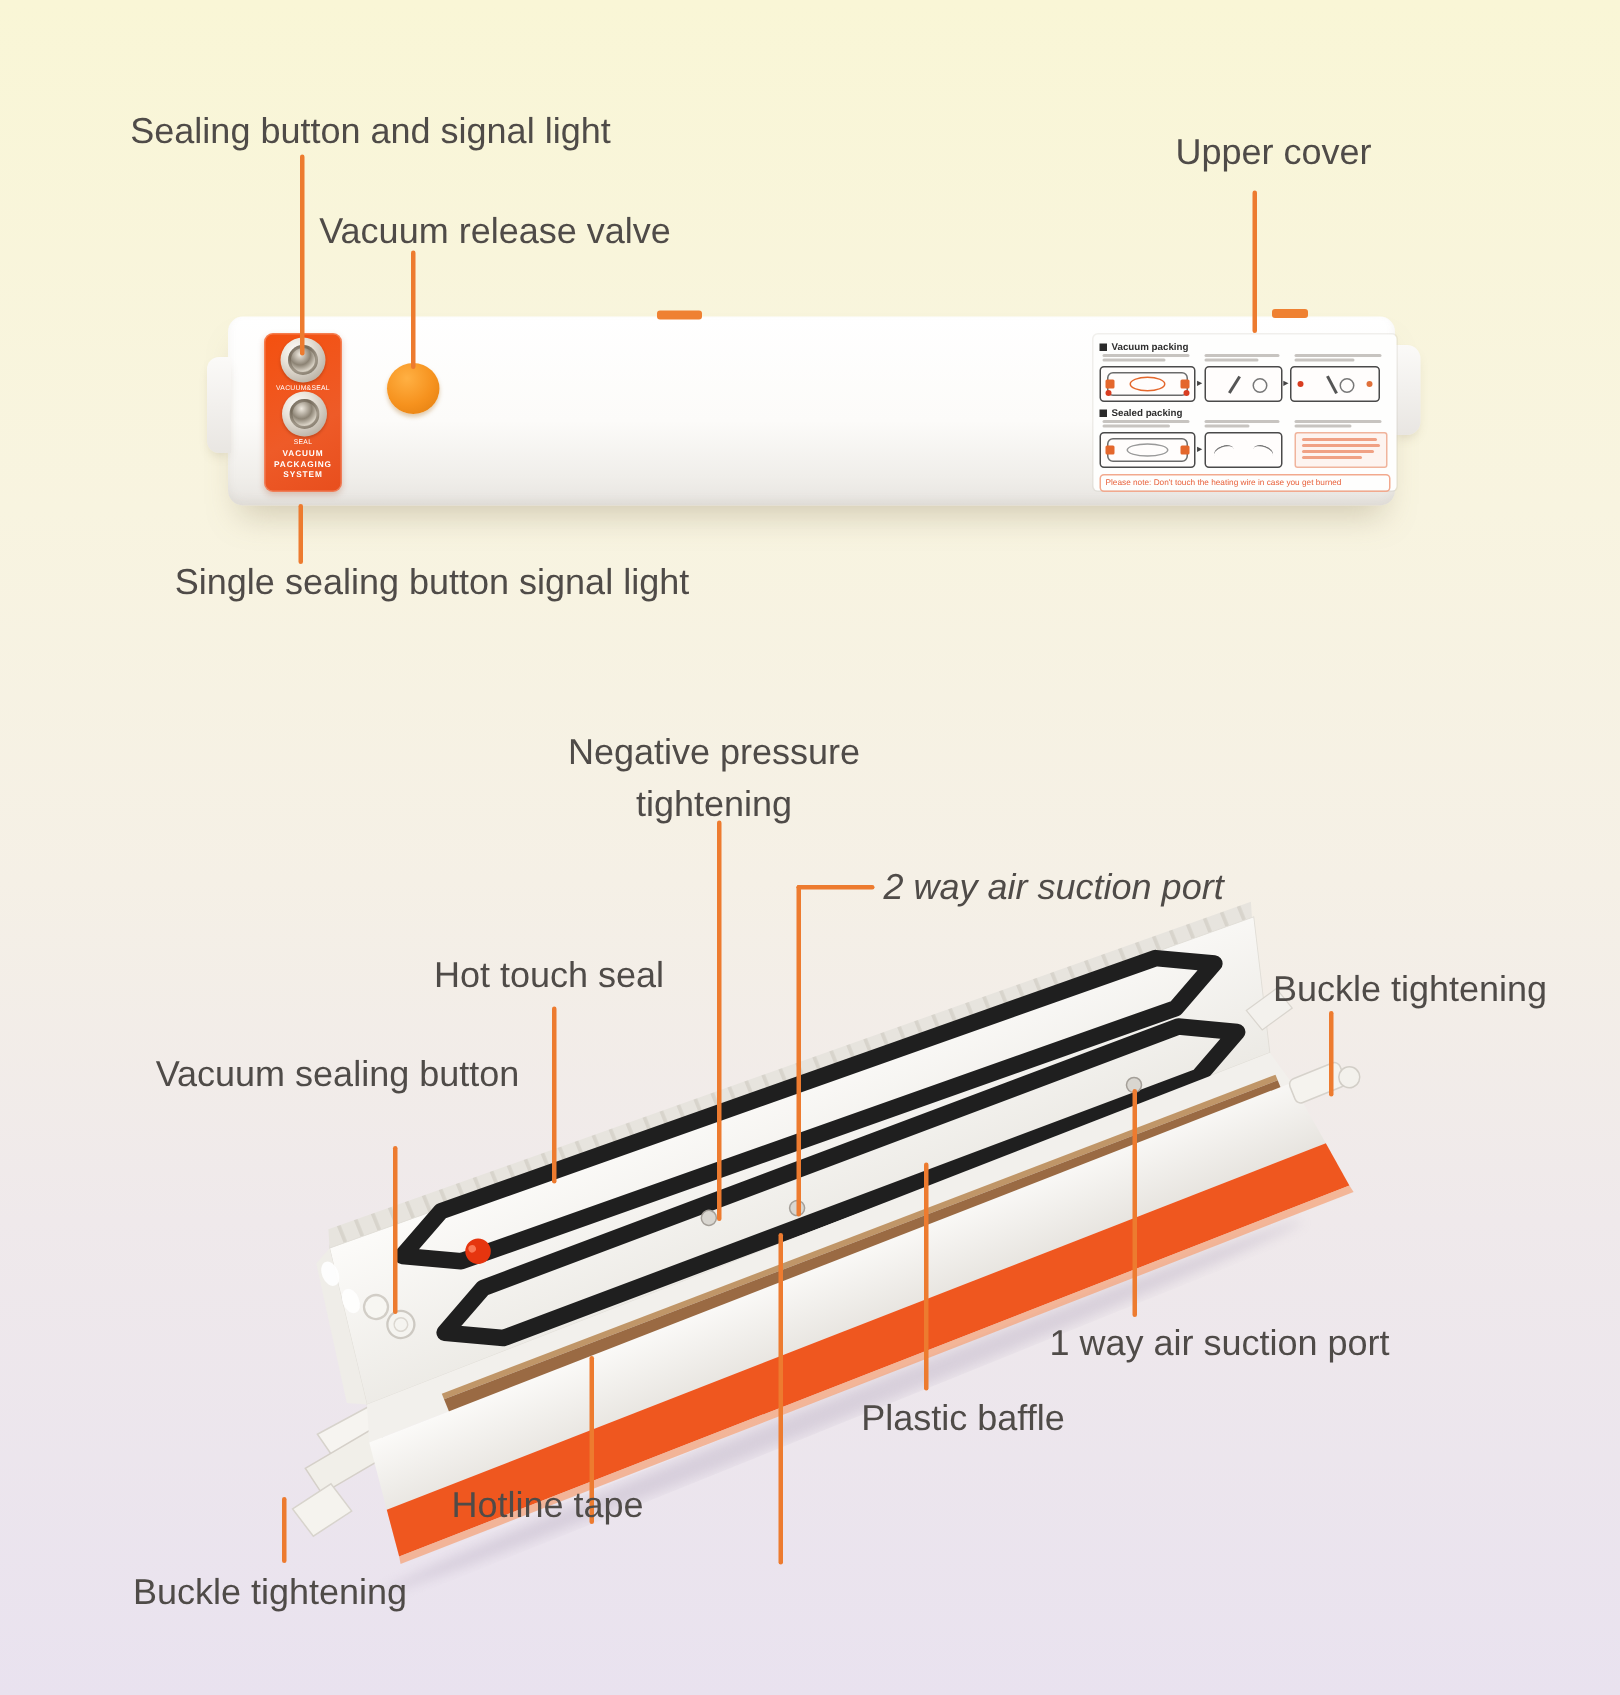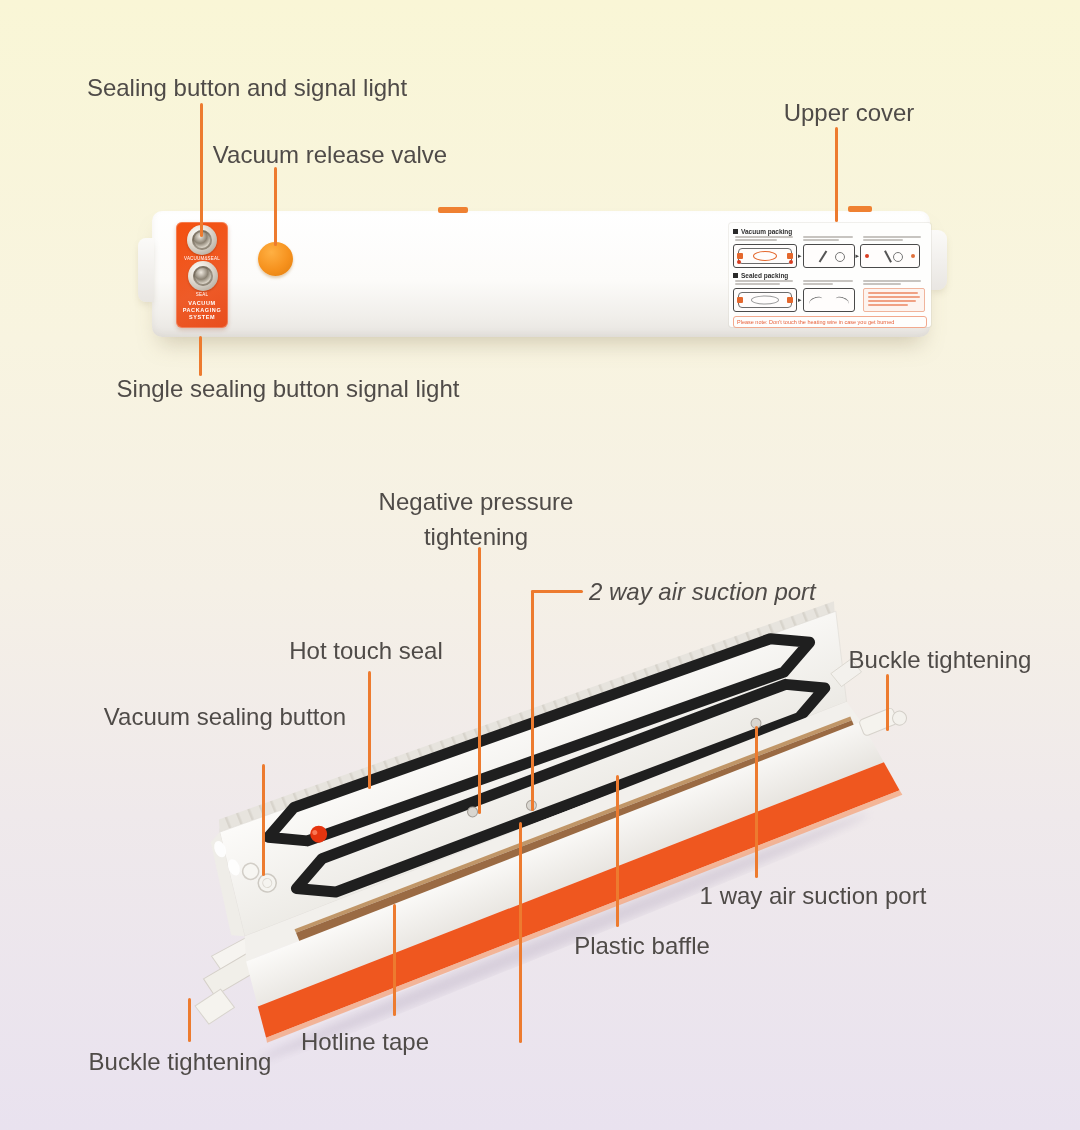--- a/index.html
+++ b/index.html
@@ -274,31 +274,31 @@
   <div class="lead" style="left:262px;top:764px;height:112px;"></div>
   <div class="lead" style="left:886px;top:674px;height:57px;"></div>
   <div class="lead" style="left:755px;top:726px;height:152px;"></div>
   <div class="lead" style="left:616px;top:775px;height:152px;"></div>
   <div class="lead" style="left:393px;top:904px;height:112px;"></div>
   <div class="lead" style="left:519px;top:822px;height:221px;"></div>
   <div class="lead" style="left:188px;top:998px;height:44px;"></div>
 
   <div class="lbl" style="left:330px;top:140px;">Vacuum release valve</div>
   <div class="lbl" style="left:247px;top:73px;">Sealing button and signal light</div>
-  <div class="lbl" style="left:849px;top:98px;">Upper cover</div>
+  <div class="lbl" style="left:849px;top:87px;">Upper cover</div>
   <div class="lbl" style="left:288px;top:374px;">Single sealing button signal light</div>
 
   <div class="lbl two" style="left:476px;top:484px;">
     <span>Negative pressure</span>
     <span>tightening</span>
   </div>
   <div class="lbl" style="left:589px;top:577px;transform:none;font-style:italic;">2 way air suction port</div>
   <div class="lbl" style="left:366px;top:636px;">Hot touch seal</div>
   <div class="lbl two" style="left:225px;top:699px;">
     <span>Vacuum sealing button</span>
   </div>
   <div class="lbl" style="left:940px;top:645px;">Buckle tightening</div>
   <div class="lbl" style="left:813px;top:881px;">1 way air suction port</div>
   <div class="lbl" style="left:642px;top:931px;">Plastic baffle</div>
-  <div class="lbl" style="left:365px;top:1027px;">Hotline tape</div>
+  <div class="lbl" style="left:365px;top:989px;">Hotline tape</div>
   <div class="lbl" style="left:180px;top:1047px;">Buckle tightening</div>
 
 </div>
 
 </body></html>

